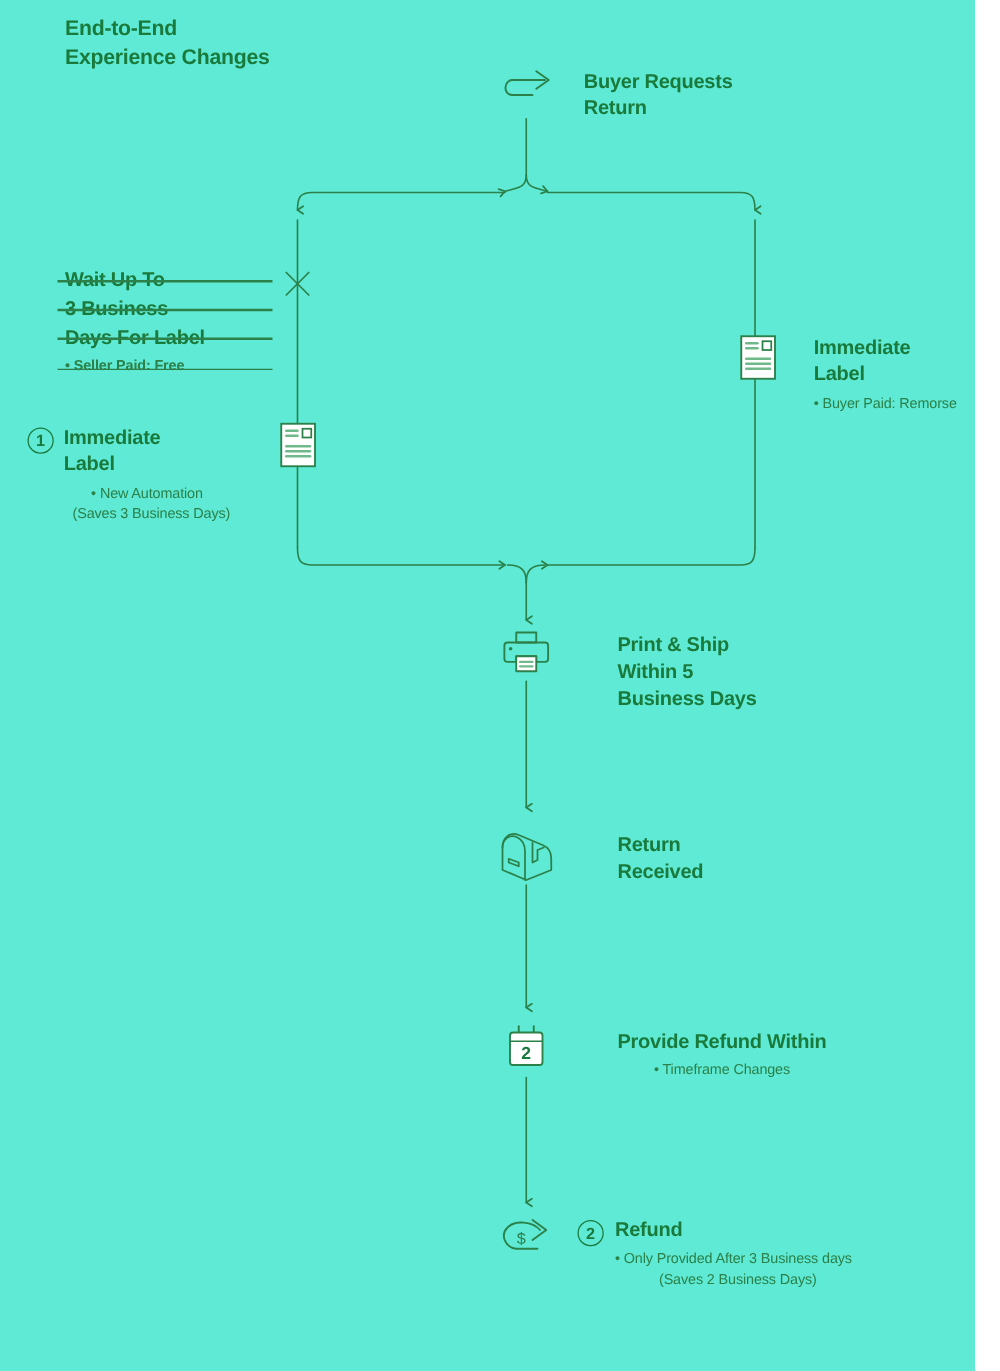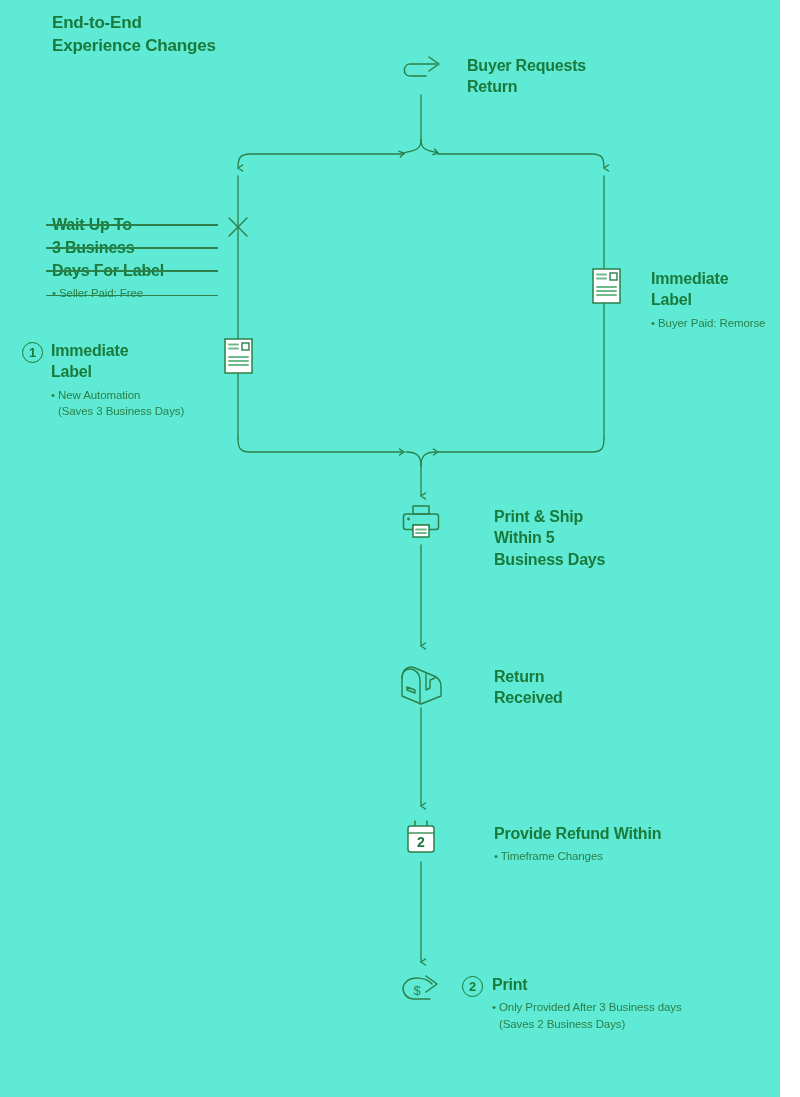--- a/index.html
+++ b/index.html
@@ -39,20 +39,21 @@
     letter-spacing: -0.2px;
   }
   .node-title div { white-space: nowrap; }
 
   .node-sub {
     font-size: 11.5px;
     line-height: 1.45;
     color: #2c8049;
     letter-spacing: -0.1px;
     margin-top: 4px;
+    text-align: center;
   }
   .node-sub div { white-space: nowrap; }
   .node-sub .indent { padding-left: 7px; }
 
   
   .struck-title {
     font-size: 16px;
     font-weight: bold;
     line-height: 1.45;
     color: #1a7a3c;
@@ -66,20 +67,21 @@
     background: #2c8049;
     left: -6px;
     right: -6px;
   }
   .struck-sub {
     font-size: 11.5px;
     color: #2c8049;
     position: relative;
     white-space: nowrap;
     letter-spacing: -0.1px;
+    font-weight: bold;
   }
 
   
   .step-badge {
     width: 21px; height: 21px;
     border: 1.6px solid #1a7a3c;
     border-radius: 50%;
     color: #1a7a3c;
     font-size: 13px;
     font-weight: bold;
@@ -289,21 +291,21 @@
     <svg width="52" height="42" viewBox="0 0 52 42">
       <path d="M36,12 C30,5 16,4 10,10 C4,16 8,26 17,27 L34,27" fill="none" stroke="#2c8049" stroke-width="1.5" stroke-linecap="round"></path>
       <path d="M30,4 L41,12 L30,20" fill="none" stroke="#2c8049" stroke-width="1.5" stroke-linecap="round" stroke-linejoin="round"></path>
       <text x="21" y="23" text-anchor="middle" font-family="Liberation Sans, sans-serif" font-size="13" fill="#2c8049">$</text>
     </svg>
   </div>
   <div class="abs" style="left:462px; top:974px; display:flex; align-items:flex-start; gap:9px;">
     <div class="step-badge" style="margin-top:2px;">2</div>
     <div>
       <div class="node-title">
-        <div>Print</div>
+        <div>Refund</div>
       </div>
       <div class="node-sub">
         <div>• Only Provided After 3 Business days</div>
         <div class="indent">(Saves 2 Business Days)</div>
       </div>
     </div>
   </div>
 
 </div>
 

